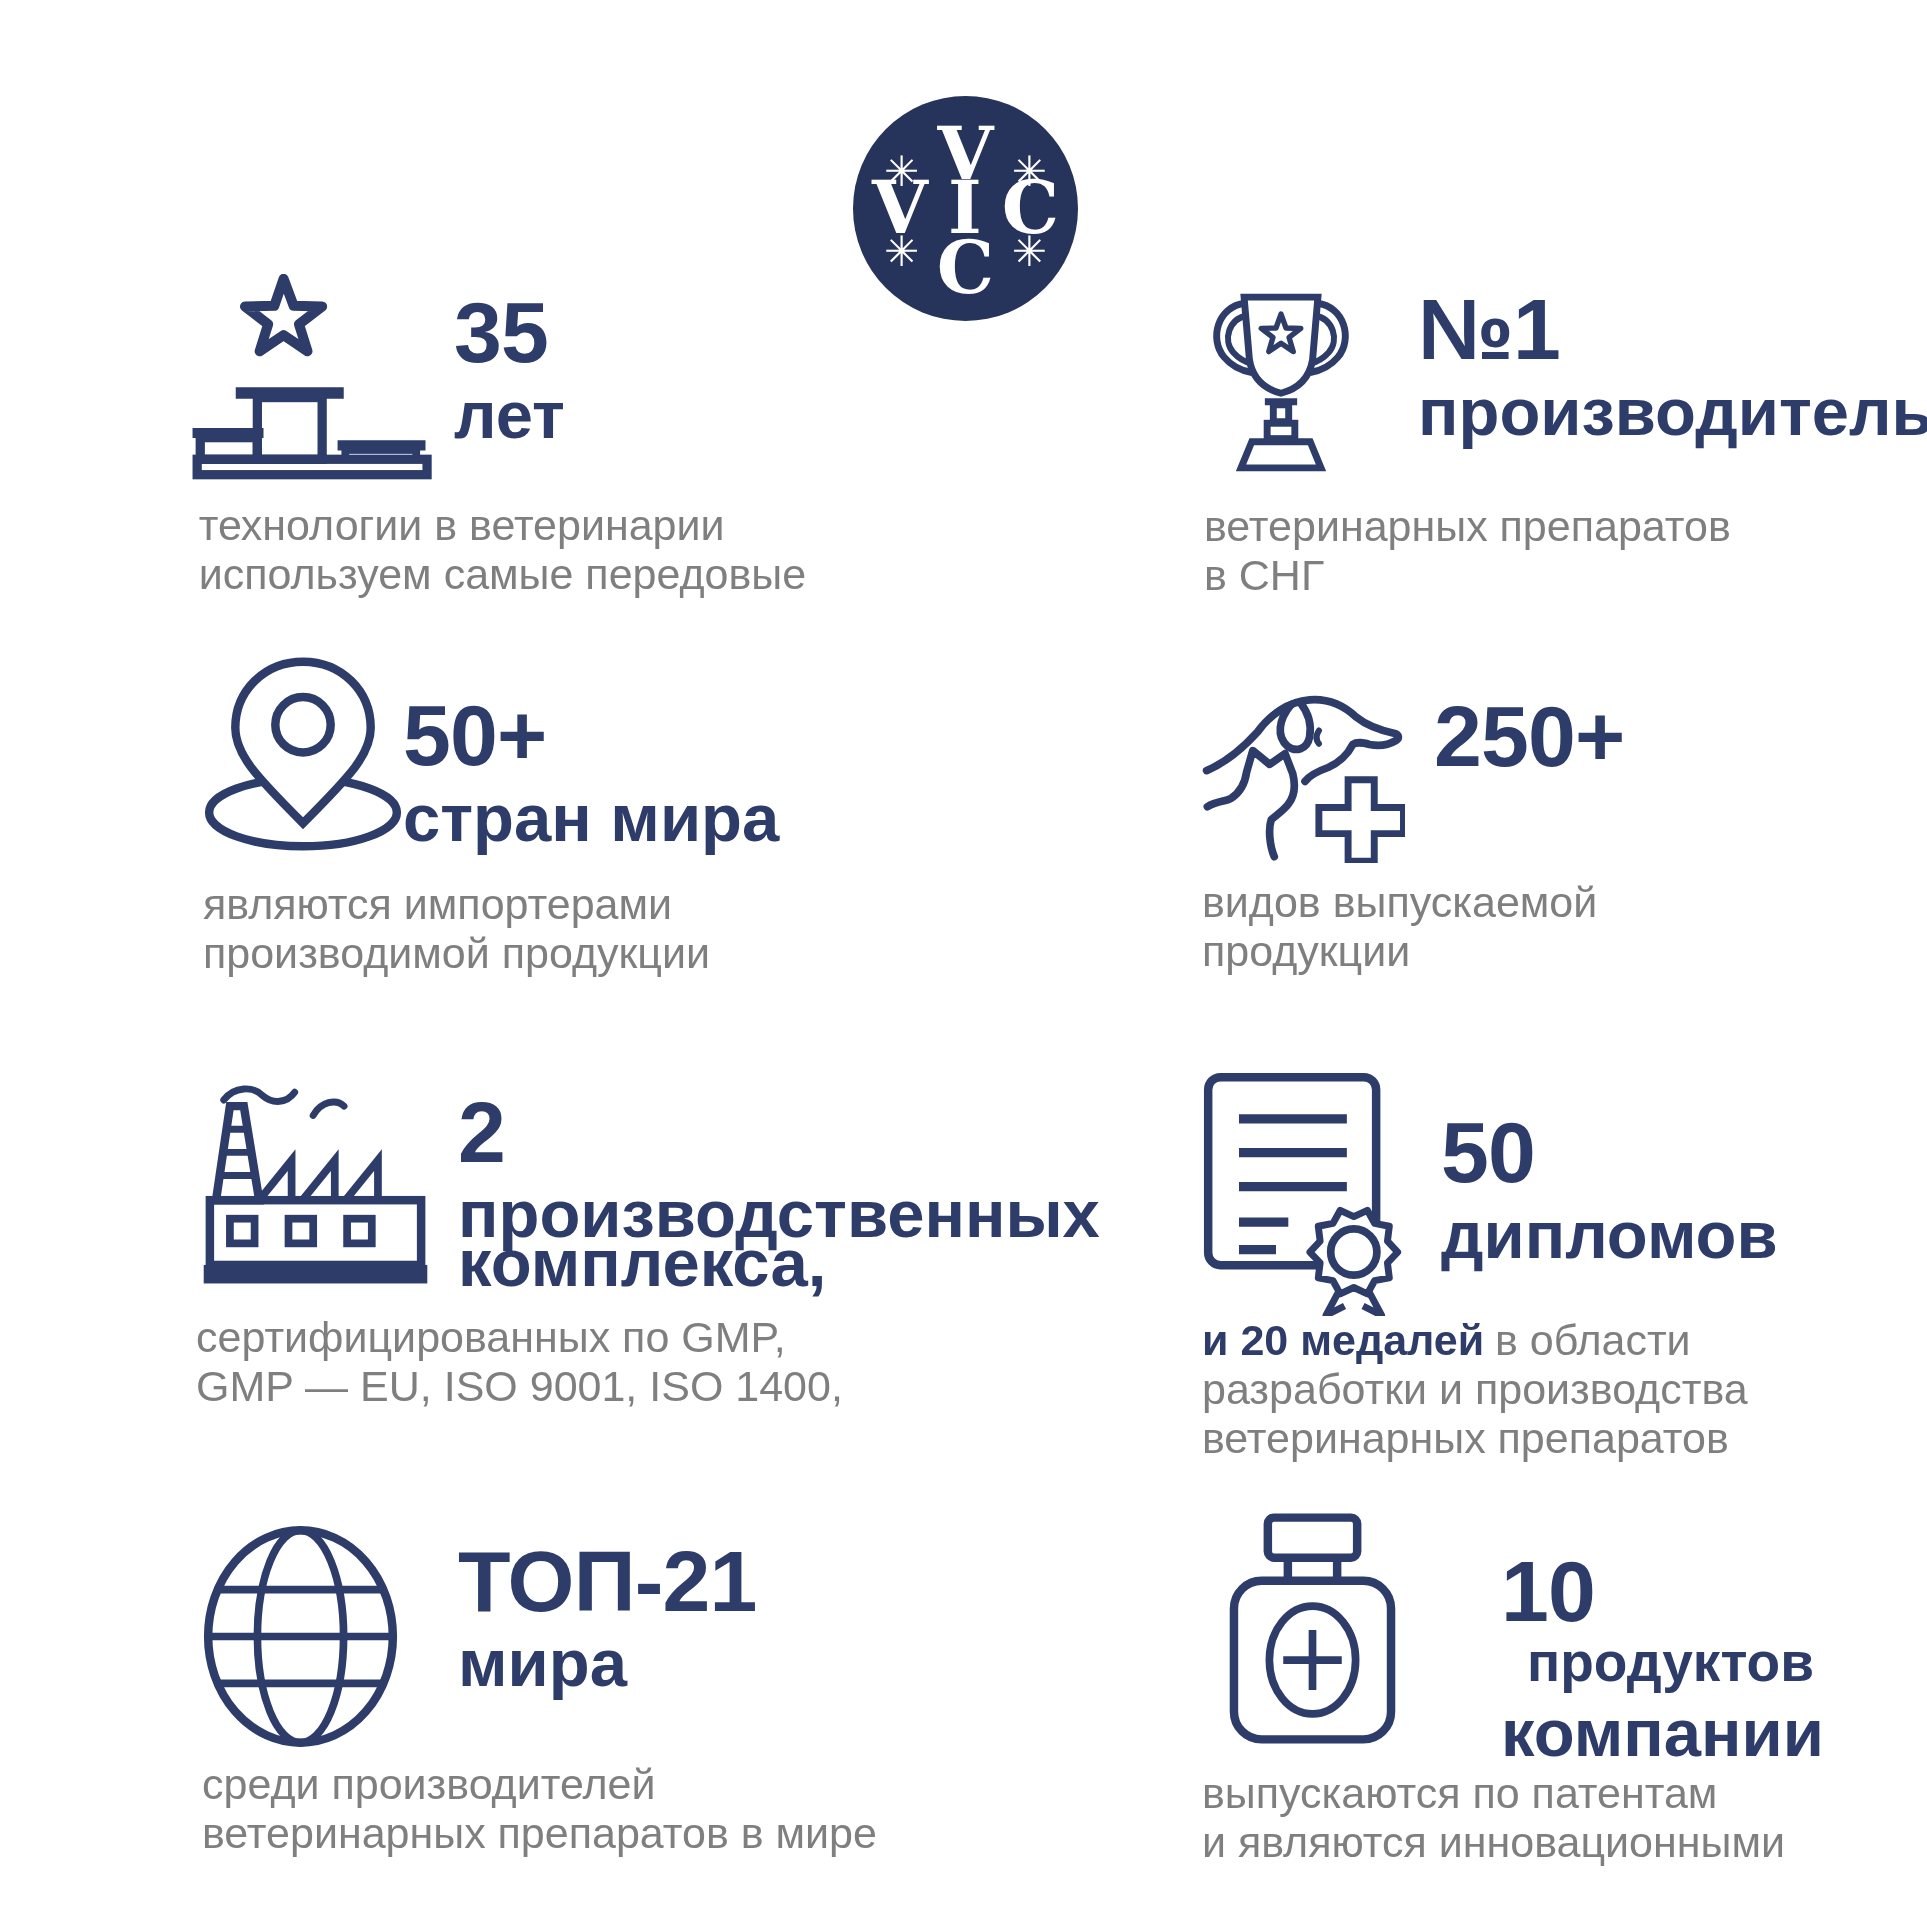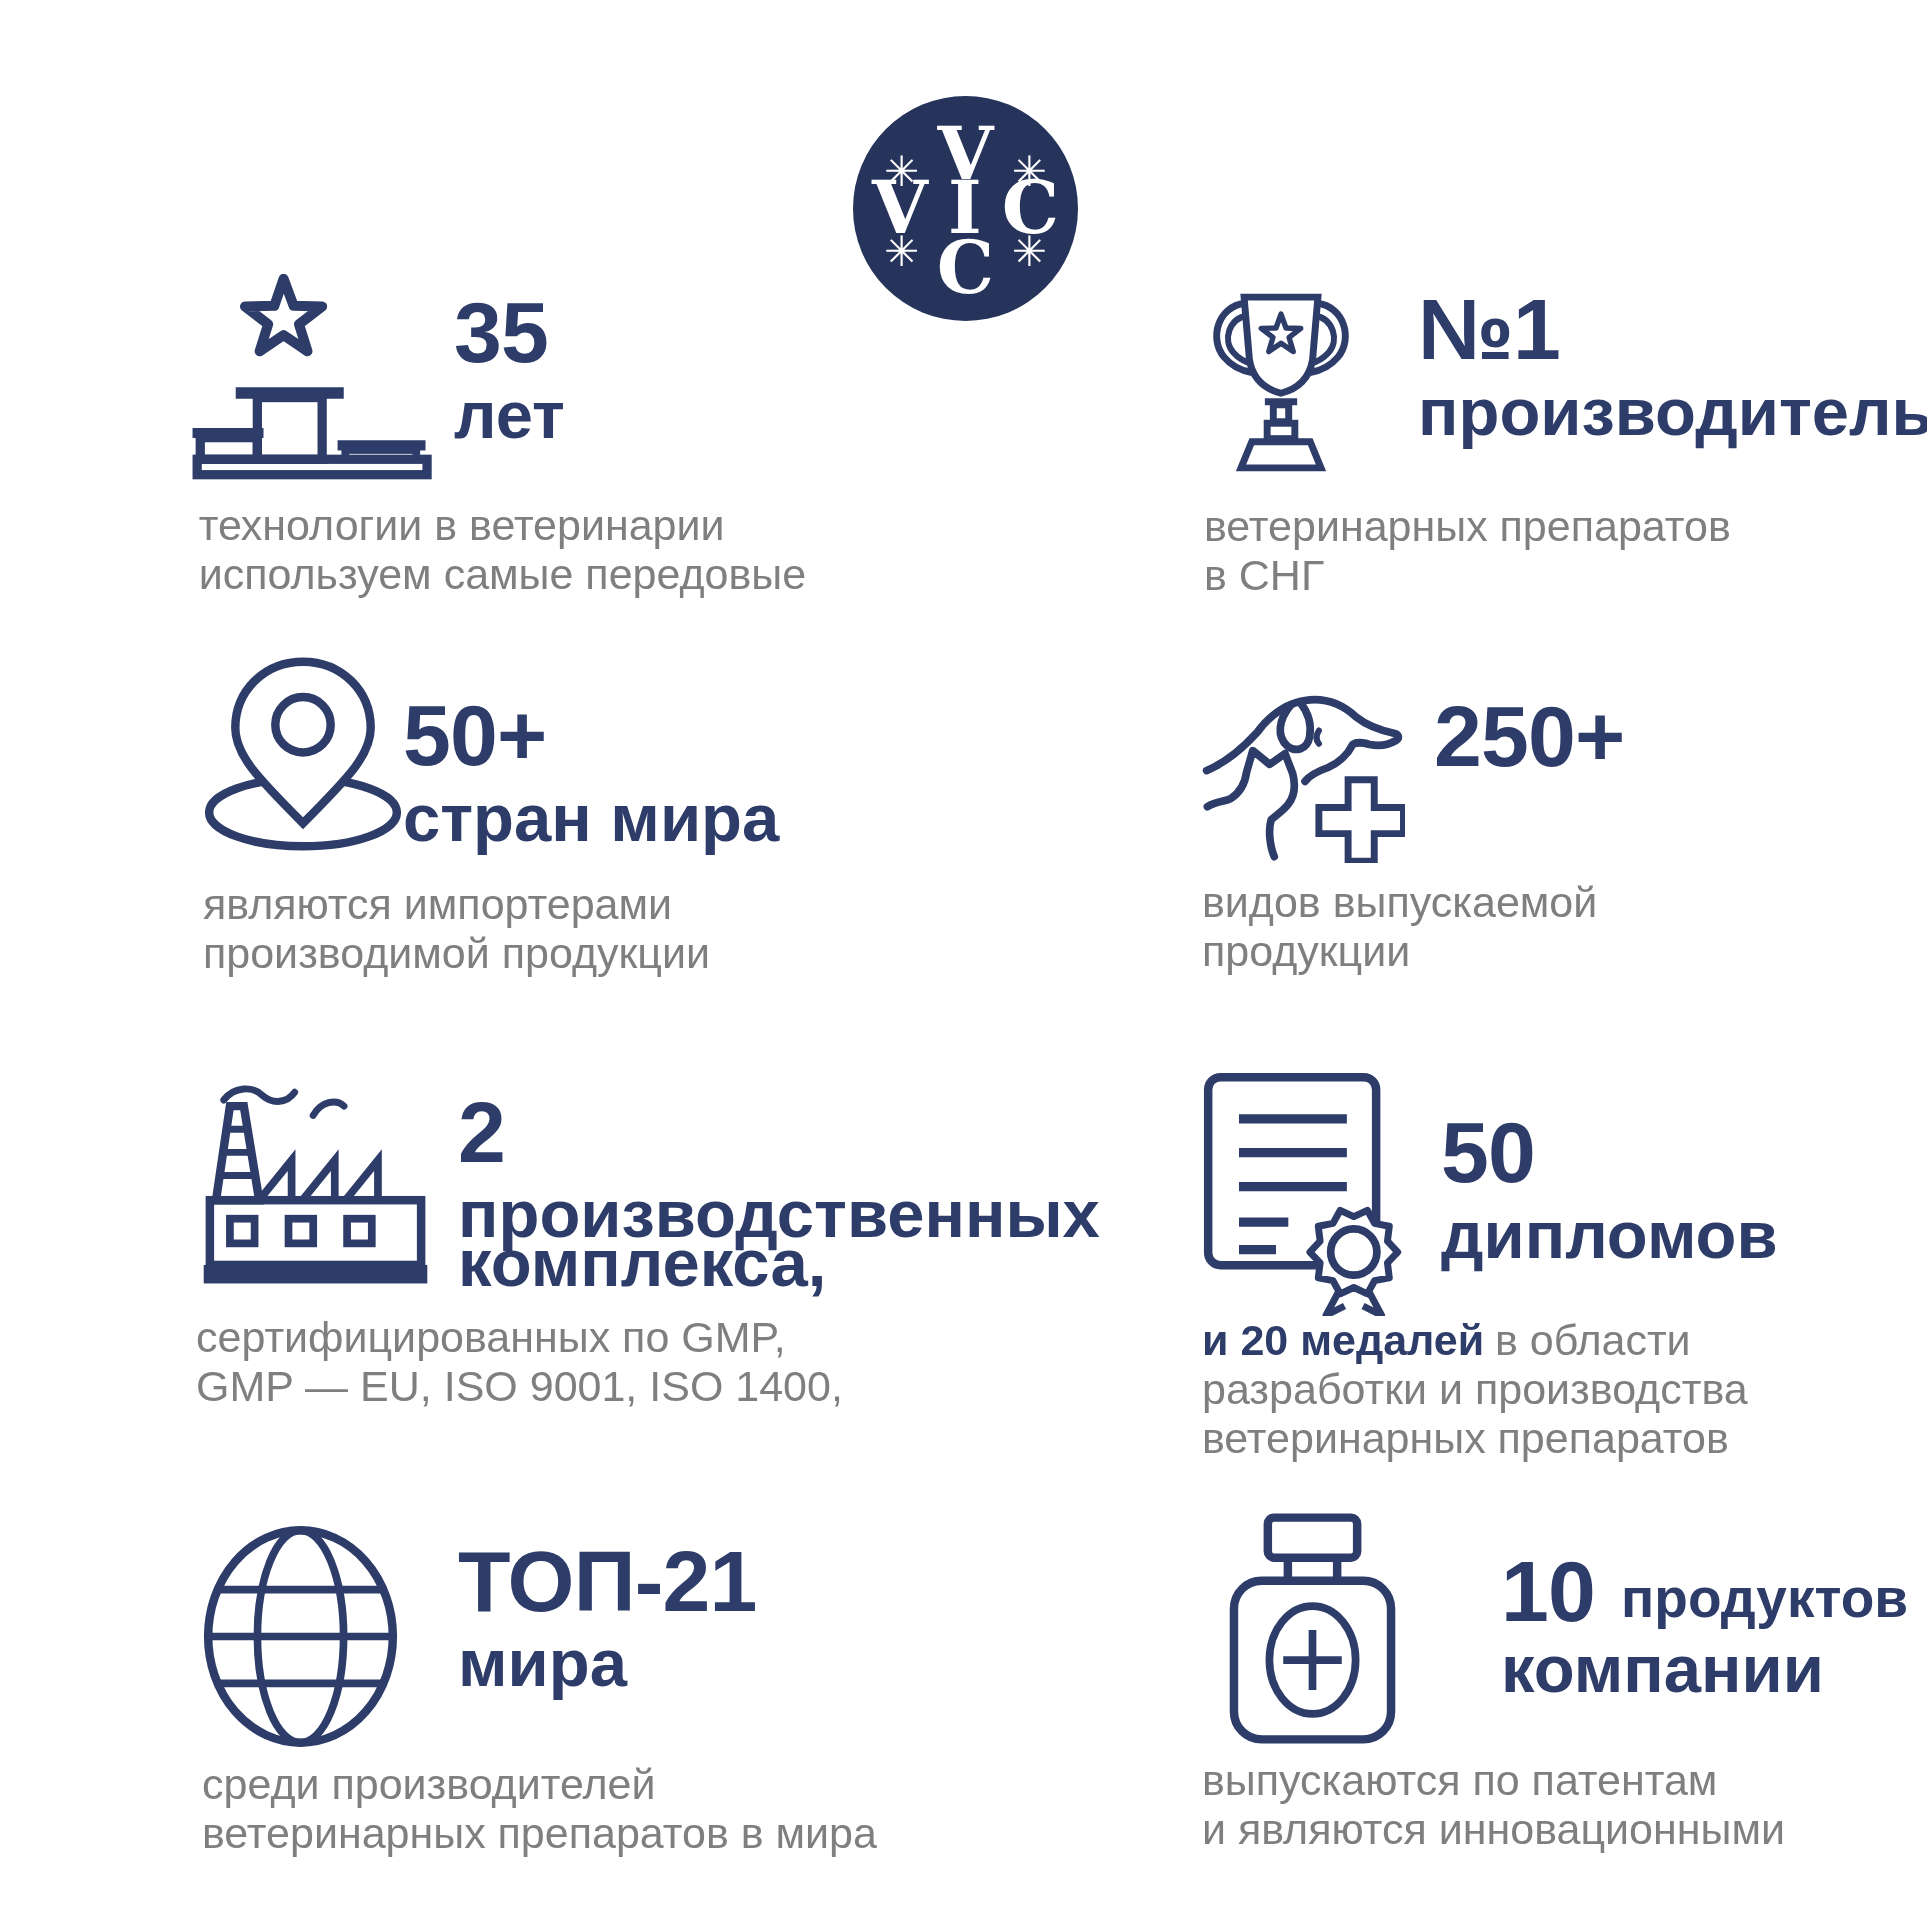--- a/index.html
+++ b/index.html
@@ -33,21 +33,21 @@
   .desc .rest{margin-left:10.8px;}
   
   .b1{left:191px;top:274px;} .b1 .icon{width:243px;} .b1 .headgroup{margin-left:20px;padding-top:20px;} .b1 .desc{margin-top:20px;margin-left:7.7px;}
   .b2{left:1204px;top:291px;} .b2 .icon{width:154px;} .b2 .headgroup{margin-left:60px;padding-top:0;} .b2 .desc{margin-top:28px;}
   .b3{left:203px;top:657px;} .b3 .icon{width:200px;} .b3 .headgroup{padding-top:40px;} .b3 .desc{margin-top:26px;}
   .b4{left:1202px;top:692px;} .b4 .icon{width:203px;} .b4 .headgroup{margin-left:29px;padding-top:6.2px;} .b4 .desc{margin-top:14.6px;}
   .b5{left:196px;top:1083px;} .b5 .icon{width:239px;} .b5 .headgroup{margin-left:23px;padding-top:10.8px;} .b5 .desc{margin-top:26px;}
   .b6{left:1202px;top:1071px;} .b6 .icon{width:225px;} .b6 .headgroup{margin-left:14px;padding-top:43px;} .b6 .desc{margin-top:0;}
   .b7{left:202px;top:1524px;} .b7 .icon{width:197px;} .b7 .headgroup{margin-left:59px;padding-top:18.5px;} .b7 .desc{margin-top:10.8px;}
   .b8{left:1202px;top:1513px;} .b8 .icon{width:193px;margin-left:14px;} .b8 .headgroup{margin-left:92px;padding-top:40px;} .b8 .desc{margin-top:12.3px;}
-  .b8 .headrow{display:flex;align-items:flex-end;}
+  .b8 .headrow{display:flex;align-items:flex-start;flex-direction:column;}
   .b8 .subhead-inline{font-weight:700;font-size:55px;color:var(--navy,#2d3c68);margin-left:26px;}
   .b8 .subhead{margin-top:14px;}
 </style>
 </head>
 <body>
 
 <div id="canvas">
 
   <div class="logo">
     <span class="l v-top">V</span>
@@ -222,21 +222,21 @@
           <path d="M20,85 H236 M6,146 H250 M20,207 H236" stroke-width="10"></path>
         </svg>
       </span>
       <div class="headgroup">
         <div class="headline">ТОП-21</div>
         <div class="subhead">мира</div>
       </div>
     </div>
     <div class="desc">
       <div>среди производителей</div>
-      <div>ветеринарных препаратов в мира</div>
+      <div>ветеринарных препаратов в мире</div>
     </div>
   </section>
 
   <section class="block b8">
     <div class="block-top">
       <span class="icon">
         <svg width="193" height="231" viewBox="0 0 244 300" fill="none" stroke="currentColor">
           <rect x="64" y="6" width="116" height="52" rx="8" stroke-width="11"></rect>
           <path d="M90,58 V88 M154,58 V88" stroke-width="11"></path>
           <rect x="20" y="88" width="204" height="206" rx="36" stroke-width="11"></rect>

